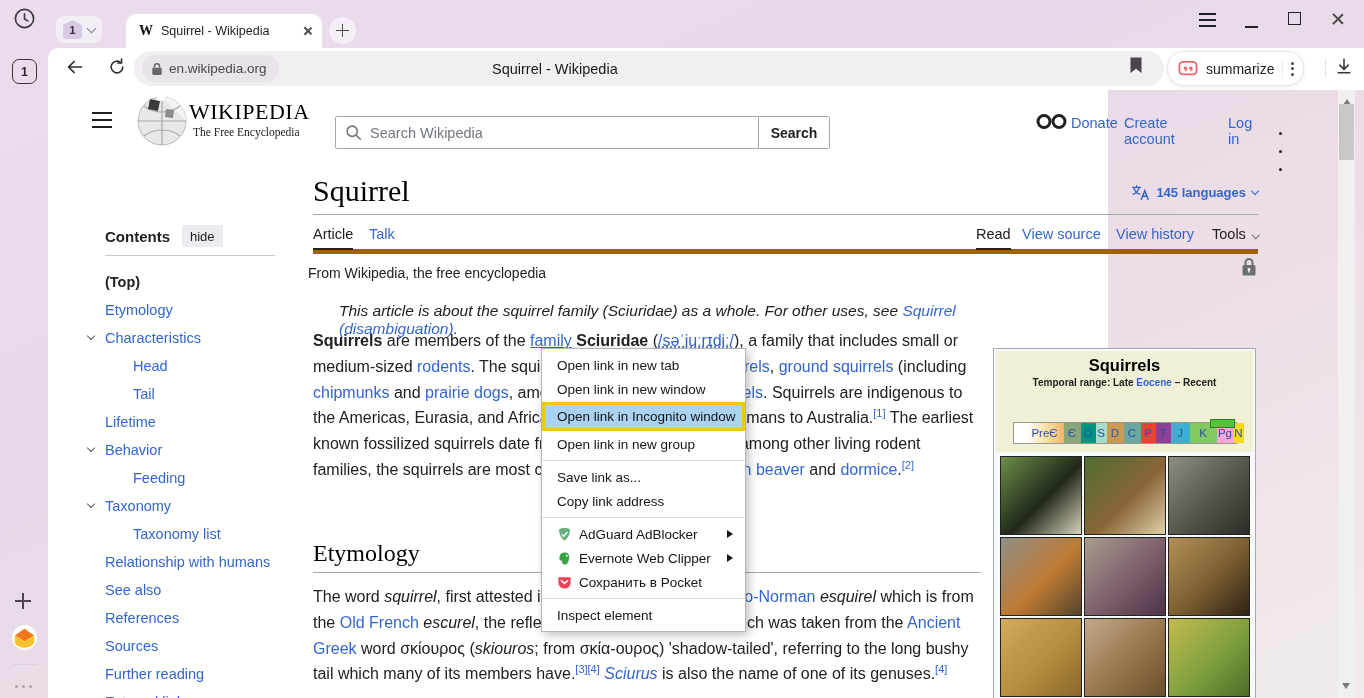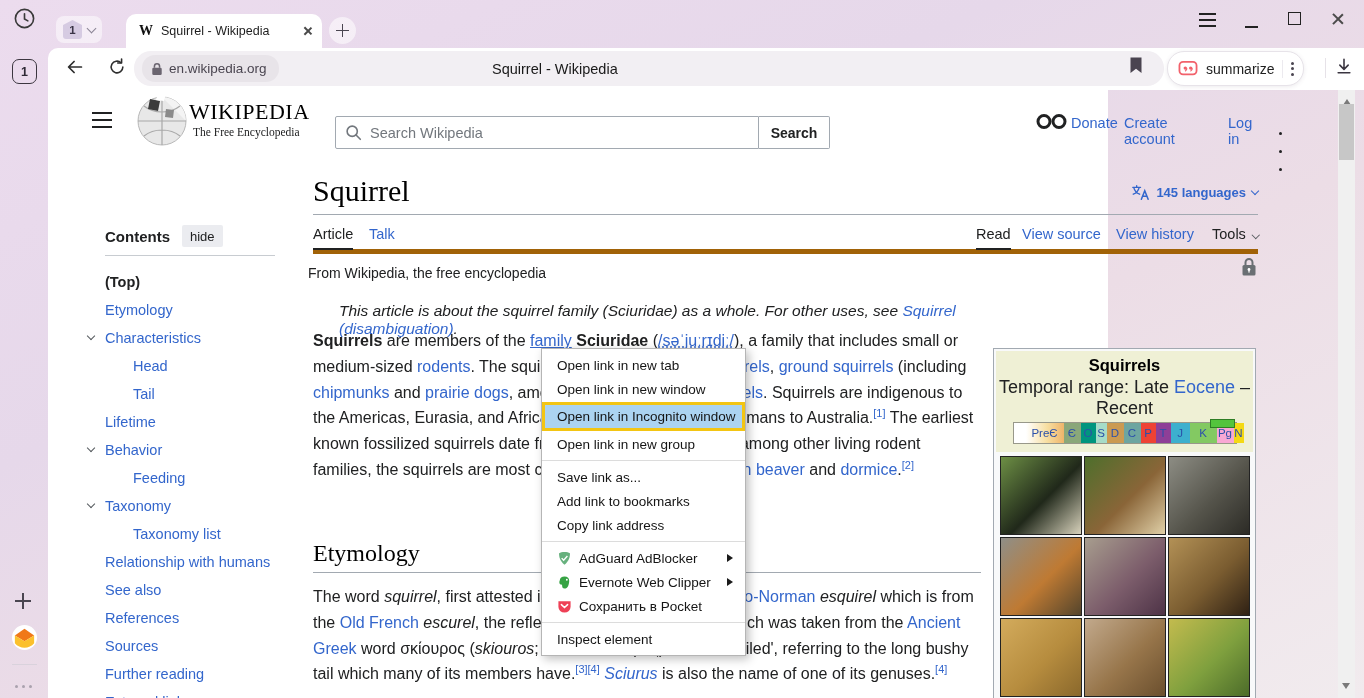--- a/index.html
+++ b/index.html
@@ -75,21 +75,21 @@
   .subtitle{font-size:14px;color:#202122;}
   .hatnote{font-size:15.5px;font-style:italic;color:#202122;}
   .para{font-size:16px;line-height:25.8px;color:#202122;}
   .h2block{border-bottom:1px solid #a2a9b1;padding-bottom:5px;}
   .h2{font-family:"Liberation Serif","DejaVu Serif",serif;font-size:24px;font-weight:normal;color:#000;}
 
   
   .ibox{background:#f8f9fa;border:1px solid #a2a9b1;border-bottom:0;padding:2px;font-size:13.4px;overflow:hidden;}
   .ib-yellow{position:relative;height:101px;}
   .ib-title{text-align:center;font-weight:bold;font-size:16.5px;padding-top:5px;color:#000;}
-  .ib-temporal{text-align:center;font-weight:normal;font-size:18px;margin-top:2px;color:#202122;}
+  .ib-temporal{text-align:center;font-weight:bold;font-size:10px;margin-top:2px;color:#202122;}
   .tlwrap{position:absolute;left:50%;transform:translateX(-50%);top:71px;width:224px;height:22px;background:#fff;
     border:1px solid #98988a;display:flex;align-items:stretch;}
   .tl-seg{display:inline-flex;align-items:center;justify-content:center;font-size:11.5px;color:#2b50aa;overflow:visible;white-space:nowrap;}
   .tl-marker{position:absolute;height:9px;top:-4px;border:1px solid;}
   .grid{display:grid;grid-template-columns:repeat(3,82px);gap:2px;width:250px;margin:4px auto 0;}
   .ph{height:79px;border:1px solid #222;}
 
   
   .cmenu{width:205px;background:#fff;border:1px solid #b5b5b5;box-shadow:3px 3px 9px rgba(0,0,0,.25);padding:4px 0;z-index:40;}
   .menu-item{height:24px;display:flex;align-items:center;gap:7px;padding:0 8px 0 15px;font-size:13.5px;color:#151515;white-space:nowrap;}
@@ -357,23 +357,20 @@
         <span>Open link in Incognito window</span>
       </div>
       <div class="menu-item">
         <span>Open link in new group</span>
       </div>
       <div class="menu-sep"></div>
       <div class="menu-item">
         <span>Save link as...</span>
       </div>
       <div class="menu-item">
-        <span>Add link to bookmarks</span>
-      </div>
-      <div class="menu-item">
         <span>Copy link address</span>
       </div>
       <div class="menu-sep"></div>
       <div class="menu-item">
         <span class="menu-ico">
           <svg width="15" height="15" viewBox="0 0 16 16">
             <path d="M8 1C5.6 1 3.6 1.5 2.2 2.3c0 3.6.3 7.3 5.8 12.4 5.5-5.1 5.8-8.8 5.8-12.4C12.4 1.5 10.4 1 8 1z" fill="#67b17e"></path>
             <path d="M5 7.6l2.1 2.2 4-4.4" stroke="#fff" stroke-width="1.5" fill="none"></path>
           </svg>
         </span>

